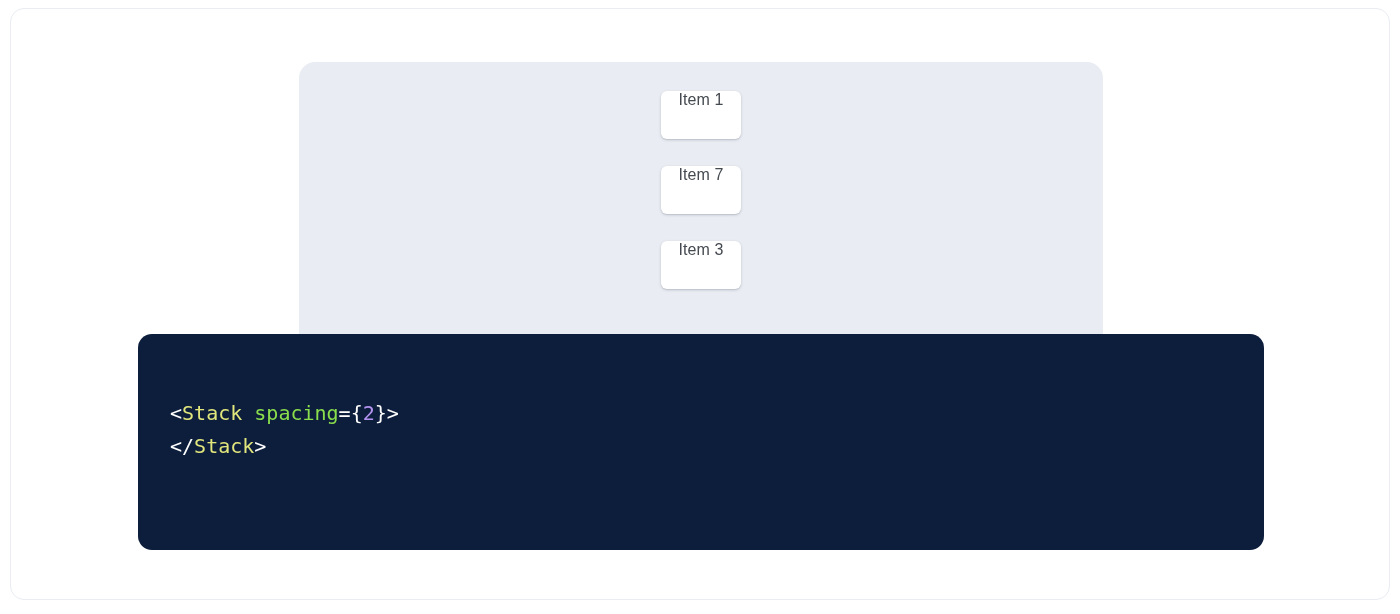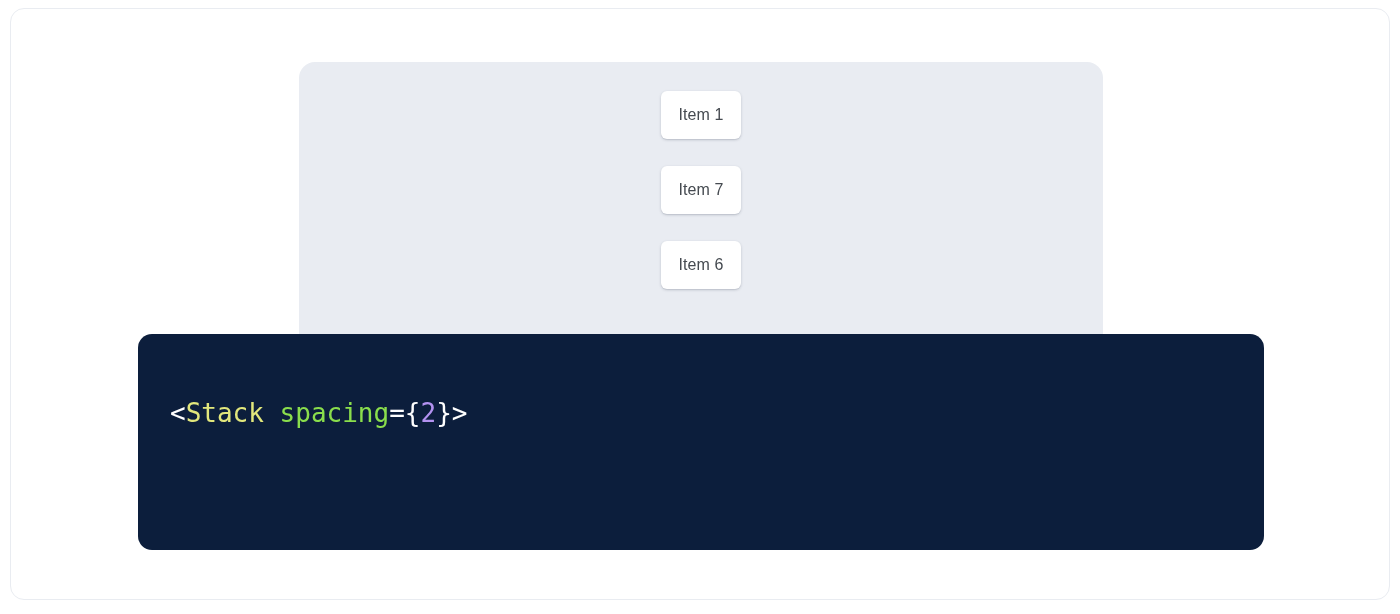--- a/index.html
+++ b/index.html
@@ -55,21 +55,20 @@
   }
 
   .stack-item {
     width: 80px;
     height: 48px;
     background: #ffffff;
     border-radius: 6px;
     box-shadow: 0 1px 3px rgba(30, 40, 60, 0.18),
                 0 1px 1px rgba(30, 40, 60, 0.08);
     display: flex;
-    align-items: center;
     justify-content: center;
     font-size: 16px;
     color: #454a50;
     letter-spacing: 0.1px;
   }
 
   
   #code-block {
     position: absolute;
     left: 127px;
@@ -78,21 +77,21 @@
     height: 216px;
     background: #0c1e3c;
     border-radius: 14px;
     box-sizing: border-box;
     padding: 29px 0 0 32px;
     overflow: hidden;
   }
 
   #code-listing {
     font-family: "DejaVu Sans Mono", "Liberation Mono", monospace;
-    font-size: 26px;
+    font-size: 20px;
     line-height: 33.5px;
     white-space: pre;
     color: #ffffff;
     margin: 8px;
   }
 
   .code-line { display: block; }
 
   .tok-punct  { color: #ffffff; }
   .tok-tag    { color: #e2e77c; }
@@ -107,23 +106,23 @@
 
   <div id="preview-panel">
     <div id="stack-container">
         <div class="stack-item">
           <span>Item 1</span>
         </div>
         <div class="stack-item">
           <span>Item 7</span>
         </div>
         <div class="stack-item">
-          <span>Item 6</span>
+          <span>Item 3</span>
         </div>
       </div>
   </div>
 
   <div id="code-block">
     <code id="code-listing"><span class="code-line"><span class="tok-punct">&lt;</span><span class="tok-tag">Stack</span><span class="tok-text"> </span><span class="tok-attr">spacing</span><span class="tok-punct">={</span><span class="tok-num">2</span><span class="tok-punct">}&gt;</span>
-</span></code>
+</span><span class="code-line"><span class="tok-punct">&lt;/</span><span class="tok-tag">Stack</span><span class="tok-punct">&gt;</span></span></code>
   </div>
 
 </div>
 
 </body></html>

